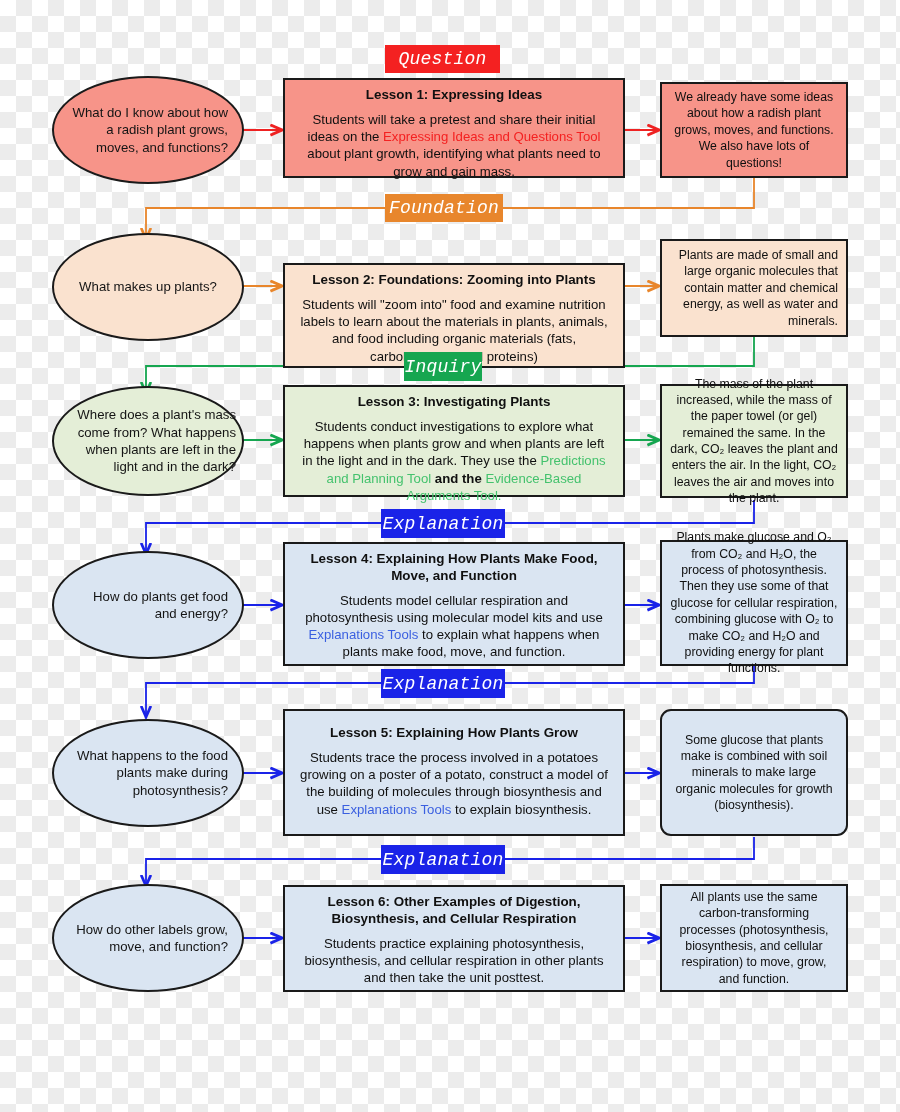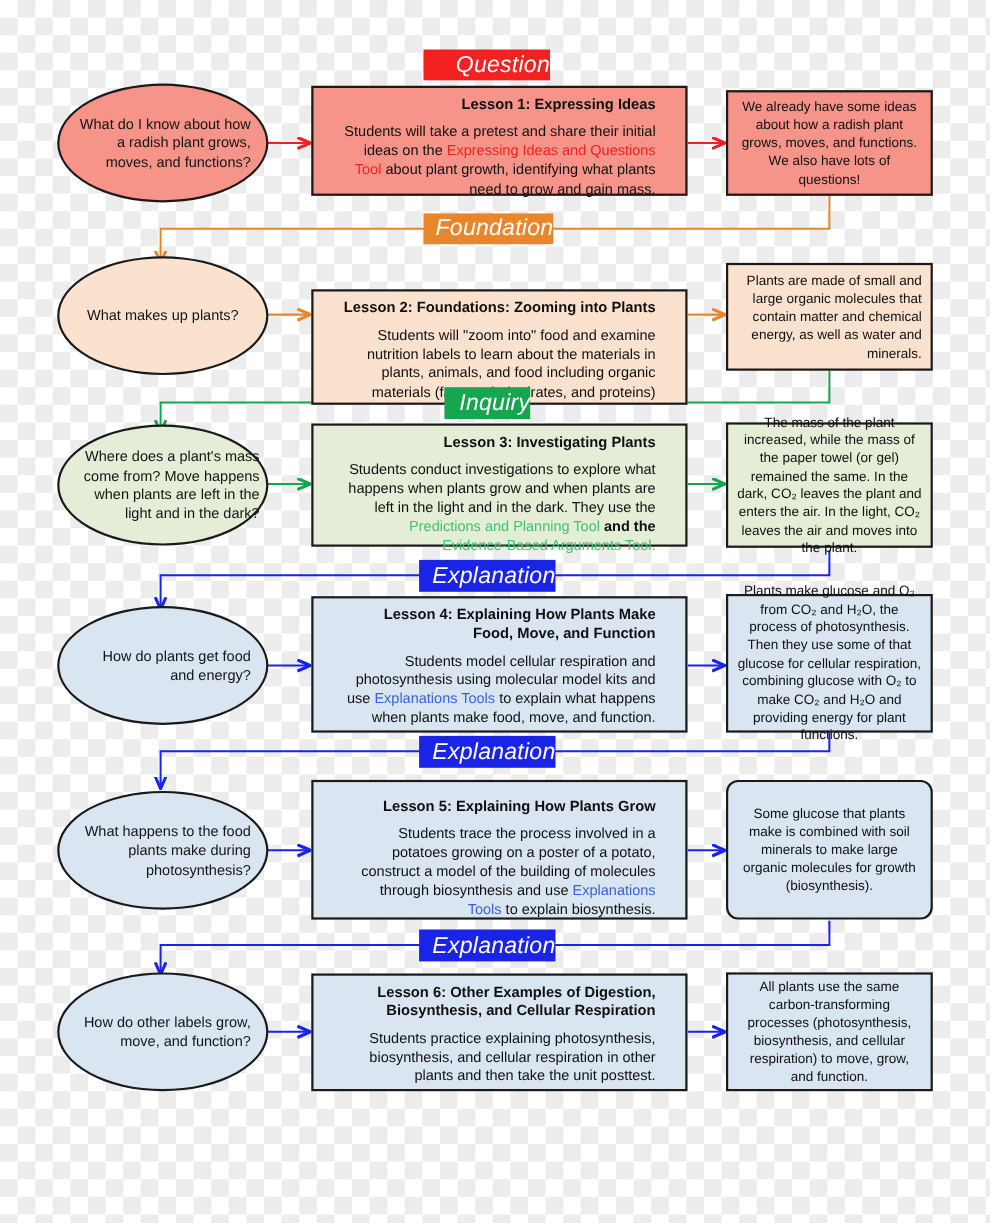--- a/index.html
+++ b/index.html
@@ -10,36 +10,36 @@
     background-image:
       linear-gradient(45deg,#ececec 25%,transparent 25%,transparent 75%,#ececec 75%),
       linear-gradient(45deg,#ececec 25%,transparent 25%,transparent 75%,#ececec 75%);
     background-size:32px 32px;
     background-position:0 0,16px 16px;
   }
   #stage{position:absolute;left:0;top:0;width:900px;height:1112px;}
   svg.conn{position:absolute;left:0;top:0;width:900px;height:1112px;pointer-events:none;}
 
   .phase-label{
-    position:absolute;display:flex;align-items:center;justify-content:flex-end;
-    color:#ffffff;font-style:italic;font-size:21px;font-weight:400;
-    letter-spacing:.2px;z-index:5;
+    position:absolute;display:flex;align-items:center;justify-content:center;
+    color:#ffffff;font-style:italic;font-size:18px;font-weight:400;
+    letter-spacing:.2px;z-index:5;font-family:Liberation Mono, monospace;
   }
 
   .ellipse{
     position:absolute;border:2.2px solid #1a1a1a;border-radius:50%;
     display:flex;align-items:center;justify-content:center;text-align:right;
     font-size:13.2px;color:#141414;line-height:1.32;z-index:4;
     box-sizing:border-box;
   }
   .ellipse span{display:block;padding:0 14px;}
 
   .lessonbox{
     position:absolute;border:2.2px solid #1a1a1a;box-sizing:border-box;
-    padding:7px 27px 8px;text-align:right;z-index:4;
+    padding:7px 12px 8px;text-align:center;z-index:4;
   }
   .lessonbox .title{font-weight:bold;font-size:13.4px;color:#101010;line-height:1.25;margin-bottom:7px;}
   .lessonbox .body{font-size:13.2px;color:#101010;line-height:1.31;}
 
   .outbox{
     position:absolute;border:2.2px solid #1a1a1a;box-sizing:border-box;
     padding:6px 8px;text-align:center;z-index:4;
     display:flex;align-items:center;justify-content:center;
   }
   .outbox .body{font-size:12.3px;color:#101010;line-height:1.33;}
@@ -131,21 +131,21 @@
   </div>
   <div class="lessonbox" style="left:283px;top:232px;width:342px;height:105px;background:#fae2cf;margin-top:31px;">
     <div class="title">Lesson 2: Foundations: Zooming into Plants</div>
     <div class="body">Students will "zoom into" food and examine nutrition labels to learn about the materials in plants, animals, and food including organic materials (fats, carbohydrates, and proteins)</div>
   </div>
   <div class="outbox" style="left:660px;top:239px;width:188px;height:98px;background:#fae2cf;text-align:right;">
     <div class="body">Plants are made of small and large organic molecules that contain matter and chemical energy, as well as water and minerals.</div>
   </div>
 
   <div class="ellipse" style="left:52px;top:386px;width:192px;height:110px;background:#e4eed7;">
-    <span style="padding:0 6px;">Where does a plant's mass come from? Move happens when plants are left in the light and in the dark?</span>
+    <span style="padding:0 6px;">Where does a plant's mass come from? What happens when plants are left in the light and in the dark?</span>
   </div>
   <div class="lessonbox" style="left:283px;top:385px;width:342px;height:112px;background:#e4eed7;">
     <div class="title">Lesson 3: Investigating Plants</div>
     <div class="body"><span>Students conduct investigations to explore what happens when plants grow and when plants are left in the light and in the dark. They use the </span><span class="tool" style="color:#44c26d;">Predictions and Planning Tool</span><span style="font-weight:bold;"> and the </span><span class="tool" style="color:#44c26d;">Evidence-Based Arguments Tool.</span></div>
   </div>
   <div class="outbox" style="left:660px;top:384px;width:188px;height:114px;background:#e4eed7;">
     <div class="body">The mass of the plant increased, while the mass of the paper towel (or gel) remained the same. In the dark, CO₂ leaves the plant and enters the air. In the light, CO₂ leaves the air and moves into the plant.</div>
   </div>
 
   <div class="ellipse" style="left:52px;top:551px;width:192px;height:108px;background:#dae5f2;">

